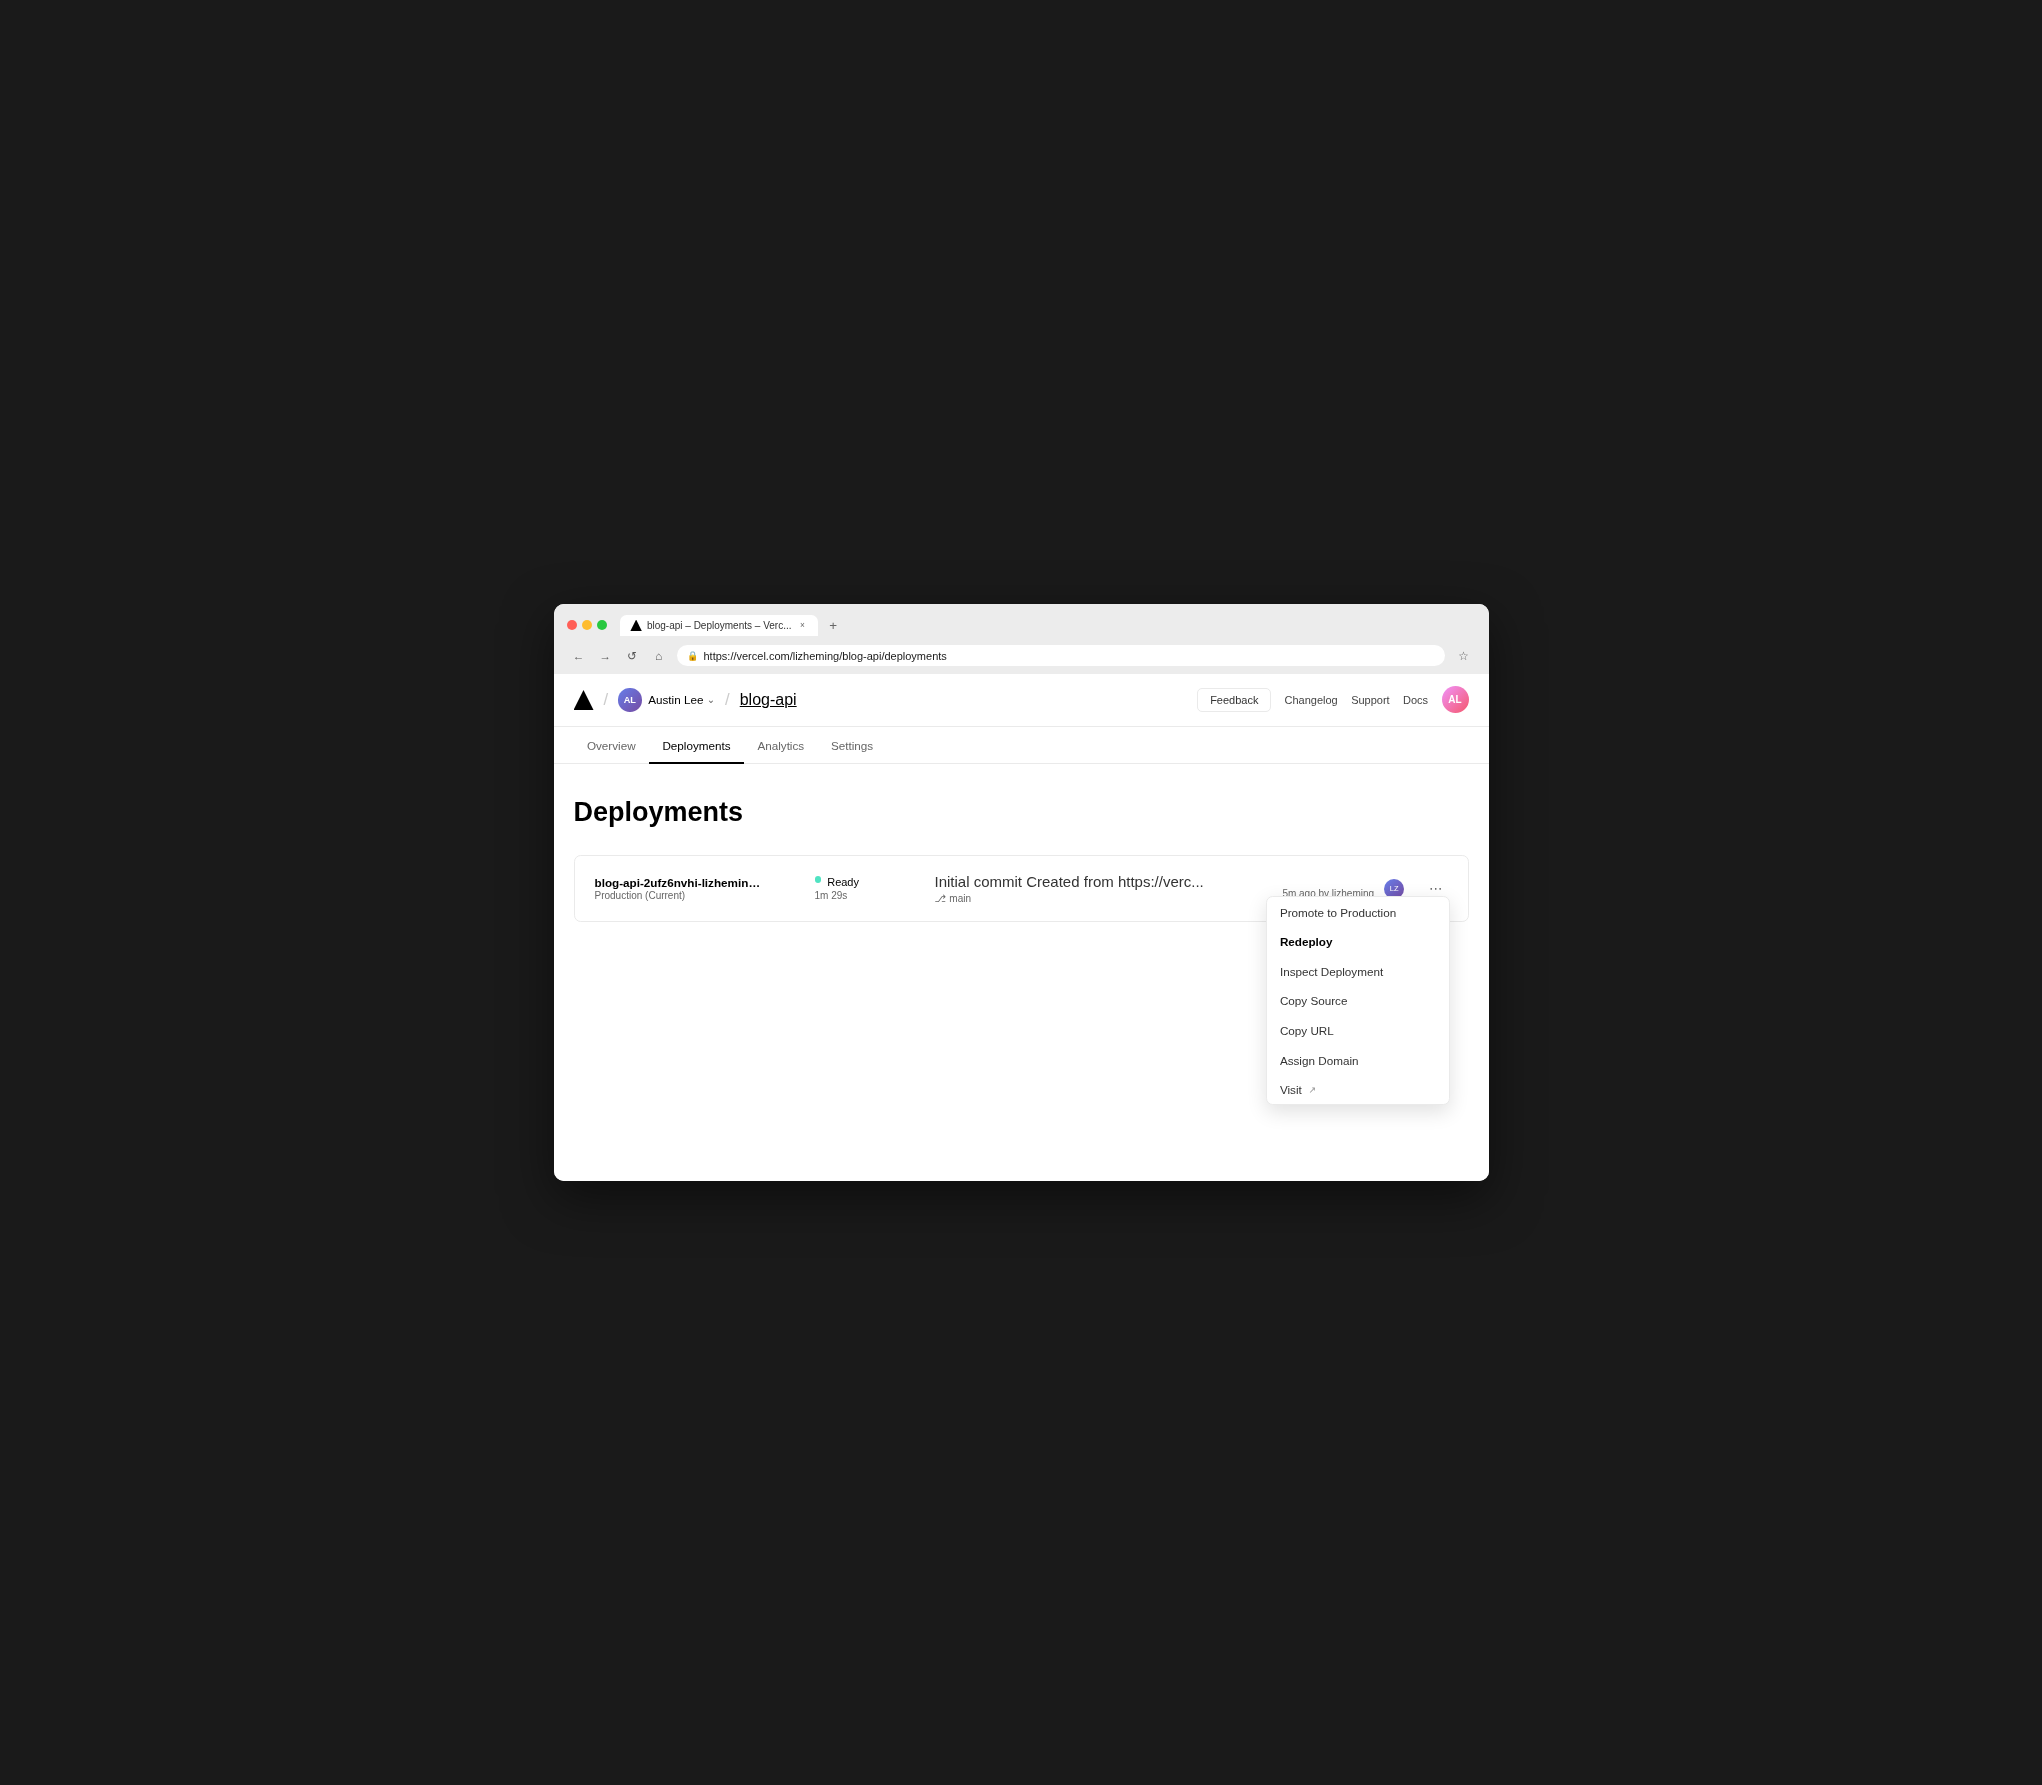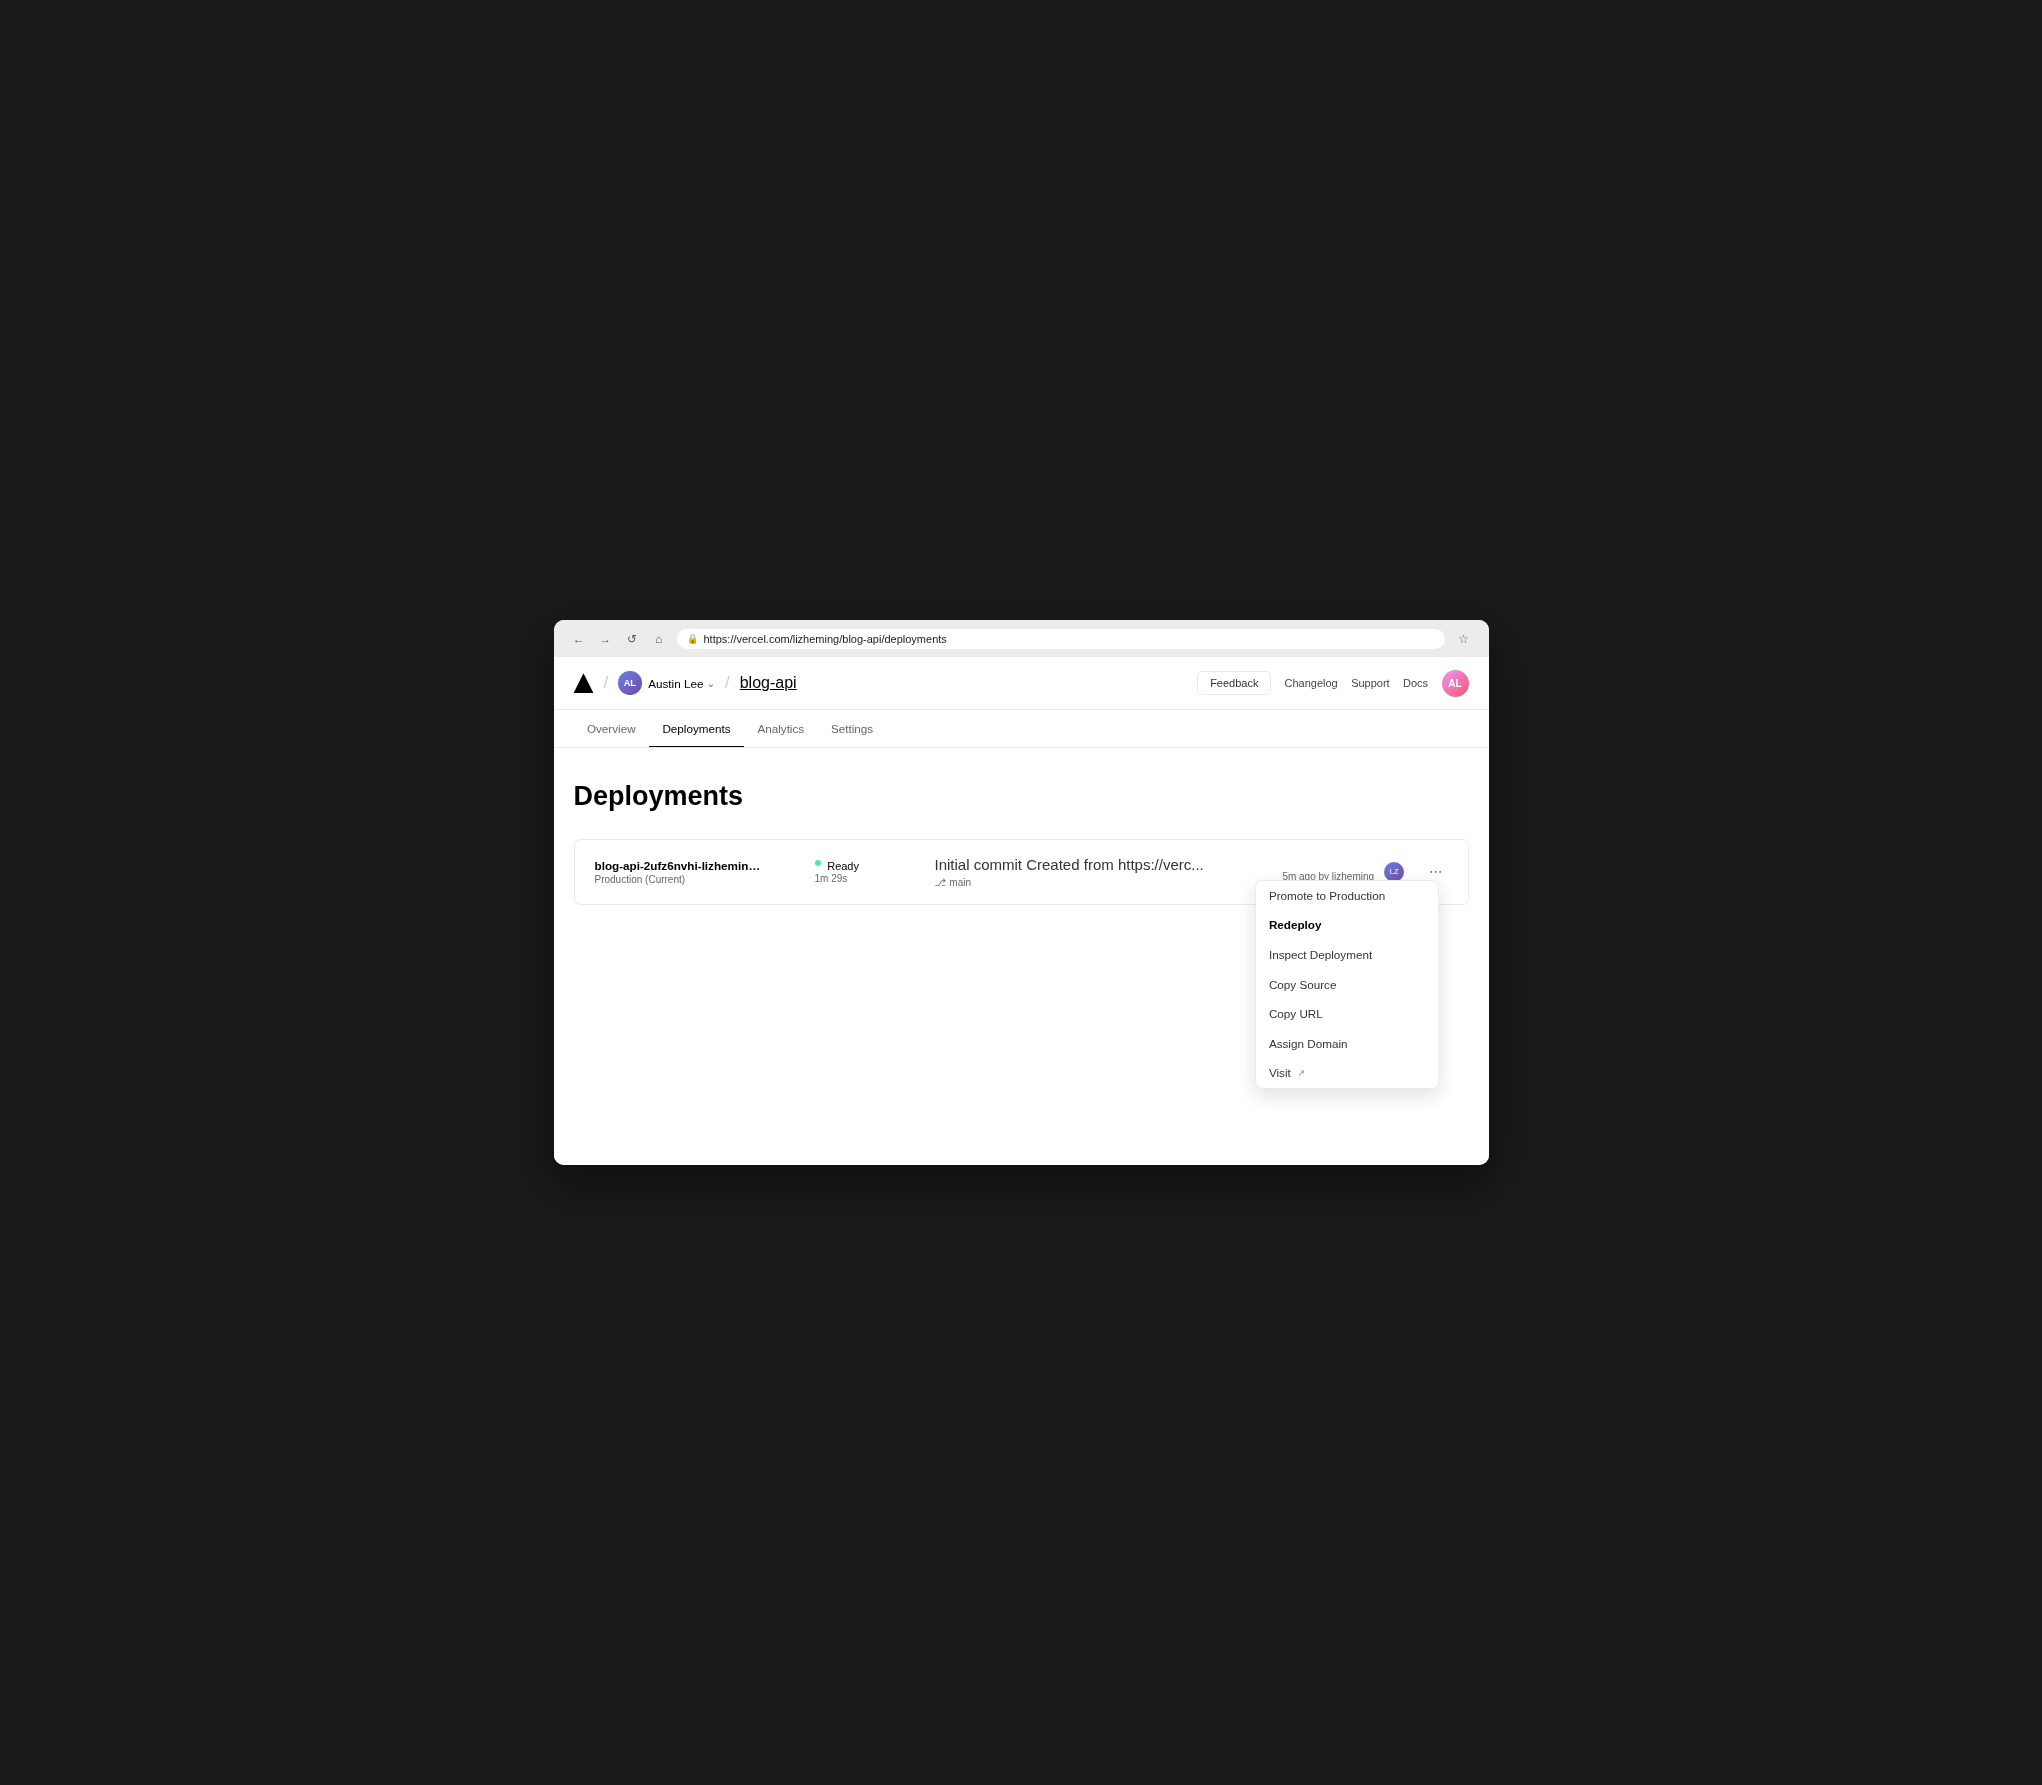--- a/index.html
+++ b/index.html
@@ -438,21 +438,21 @@
       justify-content: center;
       border-radius: 3.3px;
       cursor: pointer;
       color: #666;
       font-size: 13.4px;
     }
 
     
     .context-menu {
       position: absolute;
-      right: 29px;
+      right: 18px;
       top: 40px;
       background: #fff;
       border: 0.8px solid #eaeaea;
       border-radius: 6.7px;
       box-shadow: 0 6.7px 20px rgba(0,0,0,0.12);
       width: 184px;
       z-index: 100;
       overflow: hidden;
     }
 
@@ -474,20 +474,37 @@
     .menu-item .external-icon {
       font-size: 9.2px;
       color: #999;
     }
   </style>
 </head>
 <body>
 
 <div class="browser-window">
 
+  <div class="browser-titlebar">
+    <div class="titlebar-top">
+      <div class="traffic-lights">
+        <div class="traffic-light red"></div>
+        <div class="traffic-light yellow"></div>
+        <div class="traffic-light green"></div>
+      </div>
+      <div class="tab-bar">
+        <div class="tab">
+          <div class="tab-favicon"></div>
+          <span class="tab-title">blog-api – Deployments – Verc...</span>
+          <div class="tab-close">×</div>
+        </div>
+        <div class="new-tab-btn">+</div>
+      </div>
+    </div>
+  </div>
 
   <div class="browser-toolbar">
     <div class="nav-buttons">
       <div class="nav-btn">←</div>
       <div class="nav-btn">→</div>
       <div class="nav-btn">↺</div>
       <div class="nav-btn">⌂</div>
     </div>
     <div class="address-bar">
       <span class="lock-icon">🔒</span>

